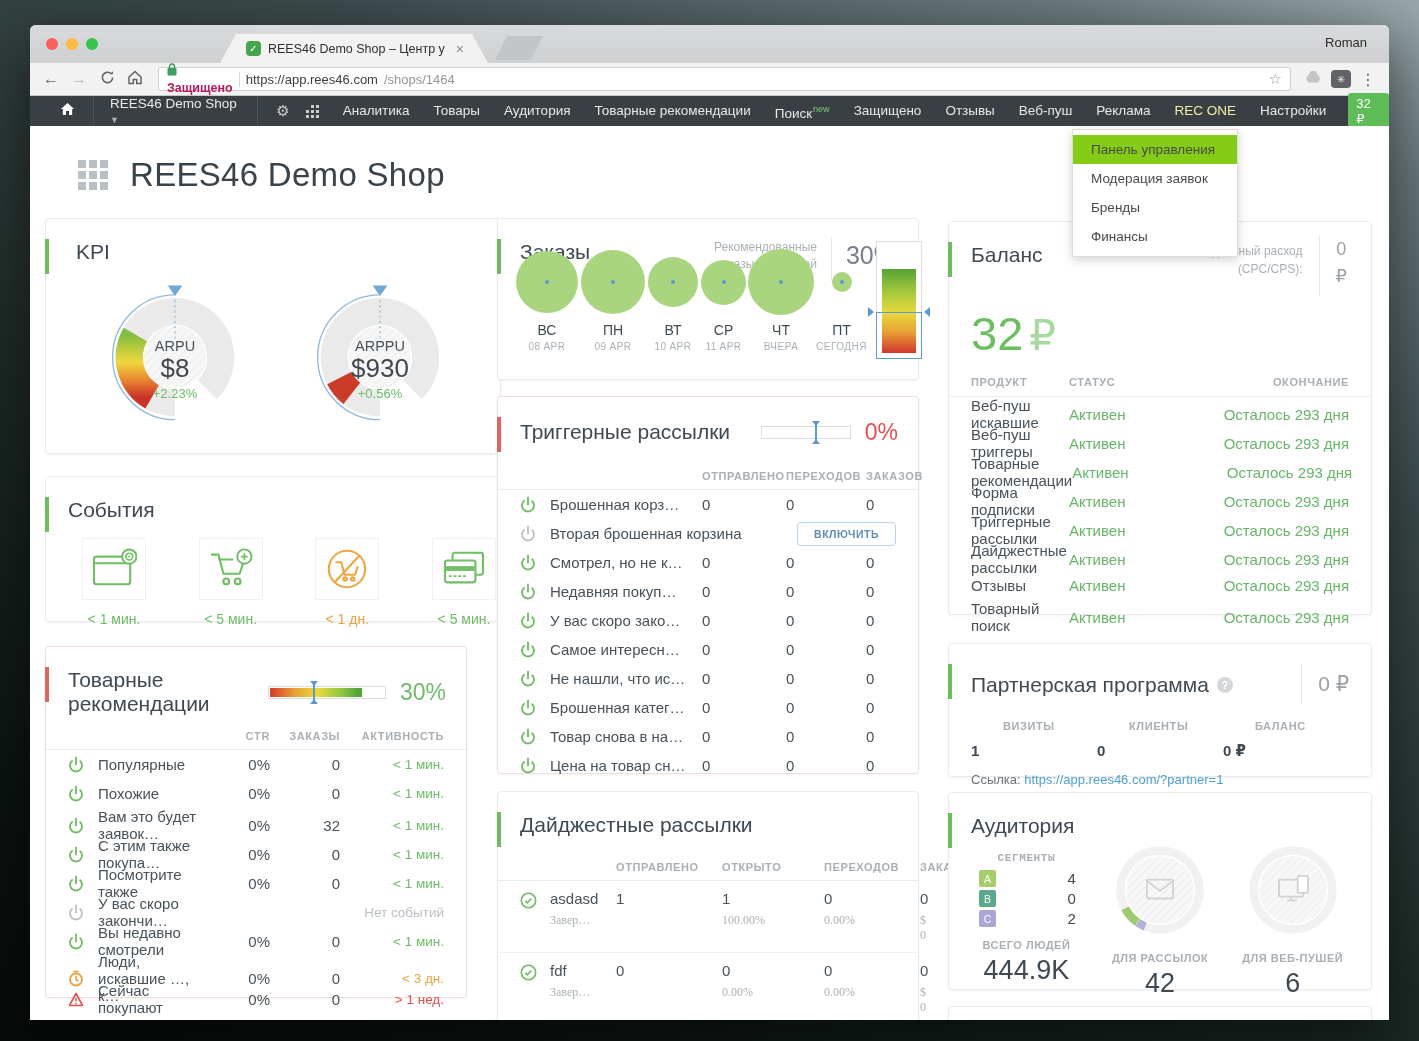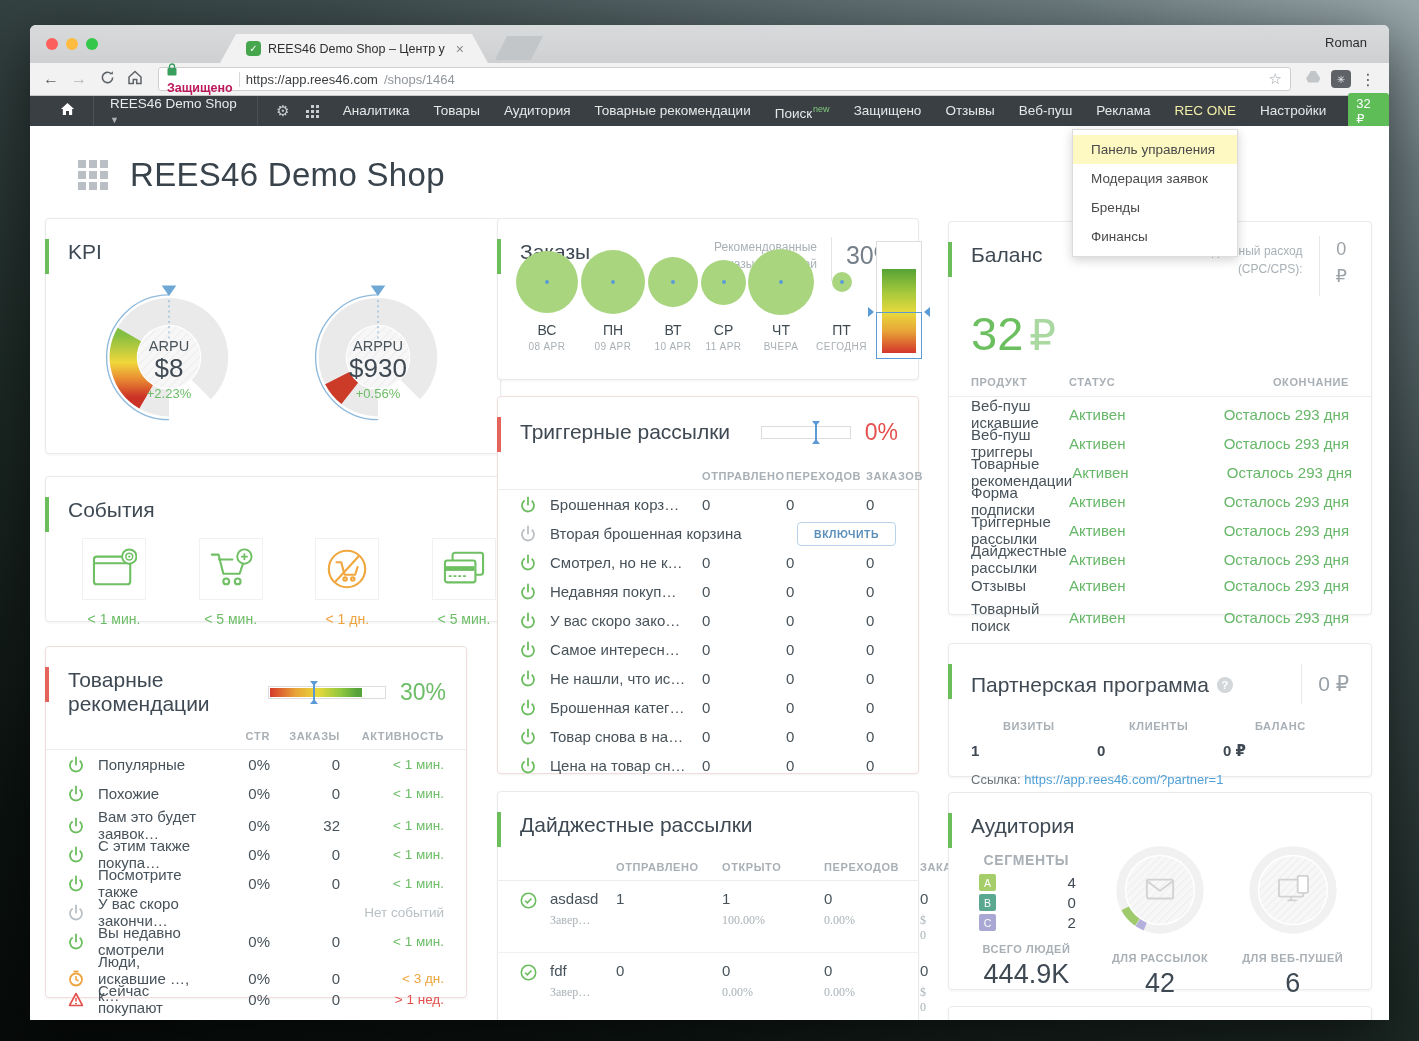--- a/index.html
+++ b/index.html
@@ -135,35 +135,35 @@
   .par-right { margin-left:auto; display:flex; align-items:center; padding:20px 22px 0 0; }
   .par-right .d { width:1px; height:40px; background:#e7e7e7; margin-right:16px; }
   .par-right .v { font-size:21px; color:#9aa2a8; }
   .par-cols { display:grid; grid-template-columns:1fr 1fr 1fr; padding:16px 22px 0; }
   .par-val { font-size:15px; font-weight:700; color:#3e4953; margin-top:10px; }
   .par-link { padding:12px 22px 0; font-size:13px; color:#6a737a; }
   .par-link a { color:#4d9fd6; text-decoration:none; }
   
   .aud-wrap { display:flex; padding:6px 18px 0; }
   .aud-seg { width:128px; padding-top:8px; }
-  .seg-lbl { font-size:14px; font-weight:700; color:#a8afb5; letter-spacing:.6px; text-align:center; margin-bottom:6px; }
+  .seg-lbl { font-size:11px; font-weight:700; color:#a8afb5; letter-spacing:.6px; text-align:center; margin-bottom:6px;font-family:Liberation Mono, monospace; }
   .seg-row { display:flex; align-items:center; margin:3px 0 3px 12px; }
   .seg-sq { width:17px; height:17px; border-radius:2px; color:#fff; font-size:10.5px; display:flex; align-items:center; justify-content:center; }
   .seg-a { background:#a5ce6b; } .seg-b { background:#5ba891; } .seg-c { background:#a9a7d4; }
   .seg-val { margin-left:auto; margin-right:10px; font-size:15px; color:#3e4953; }
   .aud-total-lbl,.ring-lbl { font-size:11px; font-weight:700; color:#a8afb5; letter-spacing:.5px; text-align:center; margin-top:12px; }
   .aud-total,.ring-val { font-size:27px; color:#3e4953; text-align:center; margin-top:4px; }
   .ring-col { width:130px; text-align:center; }
   .statusbar { position:absolute; left:0; bottom:0; height:21px; background:#f7f7f7; border-top:1px solid #c9c9c9;
     border-right:1px solid #c9c9c9; border-radius:0 3px 0 0; padding:2px 10px; font-size:12px; color:#2c2c2c; z-index:60; }
   
   .dropdown { position:absolute; left:1042px; top:3px; width:166px; background:#fff; border:1px solid #dcdcdc;
     box-shadow:0 3px 10px rgba(0,0,0,.18); z-index:50; padding:5px 0; }
   .dropdown .item { font-size:13.5px; color:#4a4a4a; padding:7px 18px; }
-  .dropdown .item.hl { background:#fef9c3; }
+  .dropdown .item.hl { background:#84cc16; }
   svg text { font-family:"Liberation Sans","DejaVu Sans",sans-serif; }
 </style>
 </head>
 <body>
 
 <div class="window">
 
   <div class="tabstrip">
     <div class="lights">
       <span class="light r"></span>
@@ -270,21 +270,21 @@
           <i></i>
           <i></i>
           <i></i>
           <i></i>
           <i></i>
           <i></i>
         </span>
       <h1>REES46 Demo Shop</h1>
     </div>
 
-    <div class="card" style="left:15px;top:92px;width:456px;height:236px;">
+    <div class="card" style="left:15px;top:92px;width:456px;height:236px;padding-left:8px;">
       <span class="accent"></span>
       <h2>KPI</h2>
       <div class="gauges">
         <svg width="180" height="156" viewBox="0 0 170 150">
           <defs>
             <linearGradient id="gg1" x1="0" y1="0" x2="0" y2="1">
               <stop offset="0" stop-color="#82be41"></stop>
                 <stop offset="0.45" stop-color="#f0d73b"></stop>
                 <stop offset="0.72" stop-color="#e98932"></stop>
                 <stop offset="1" stop-color="#cc3327"></stop>

